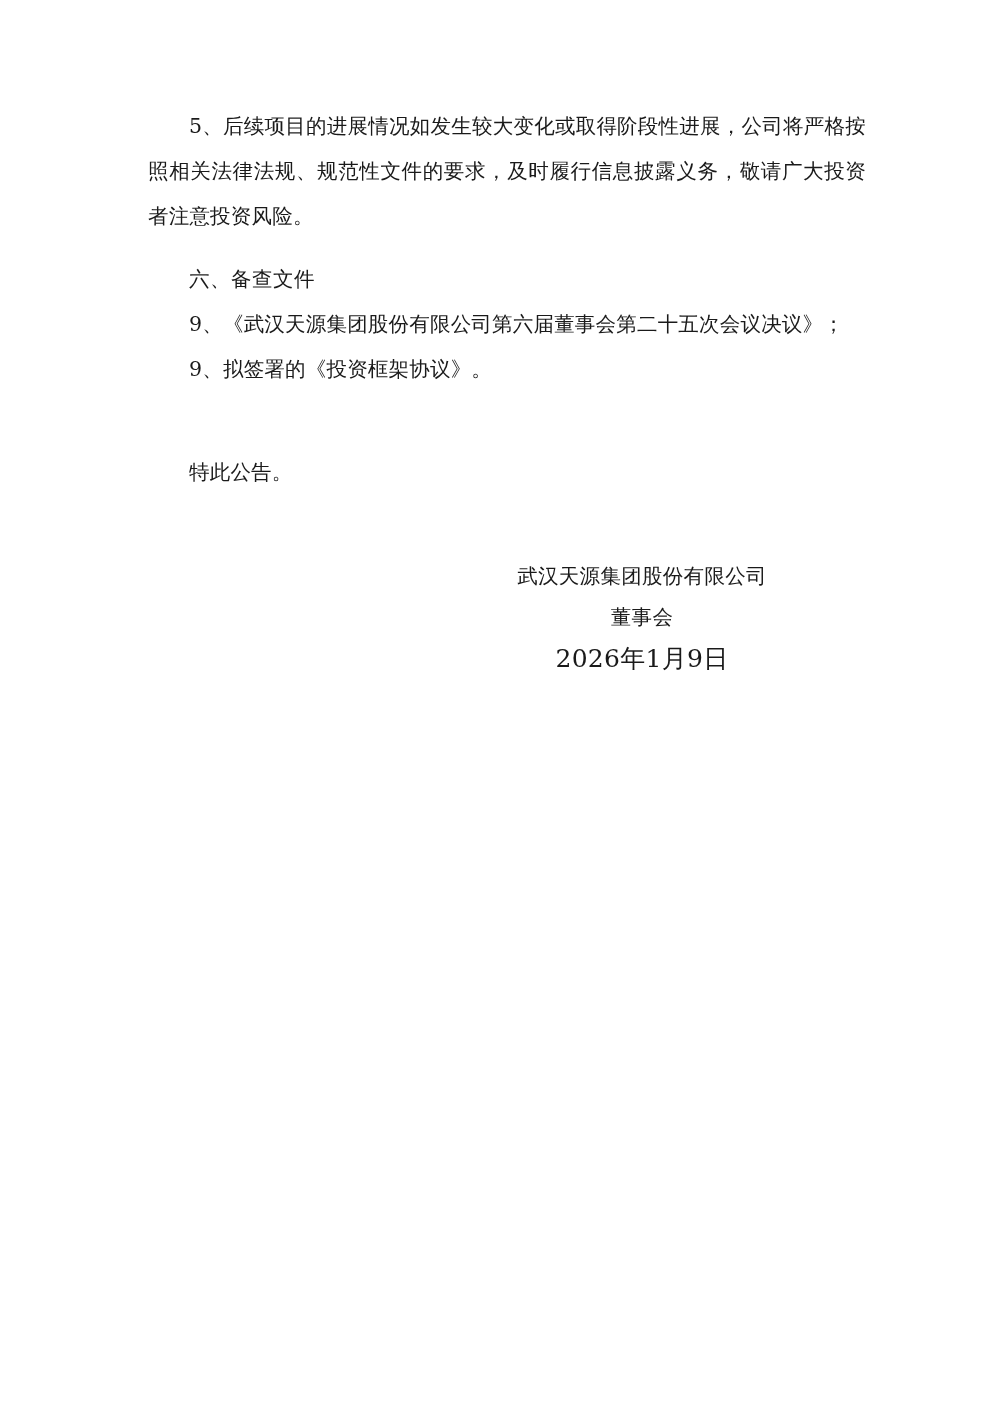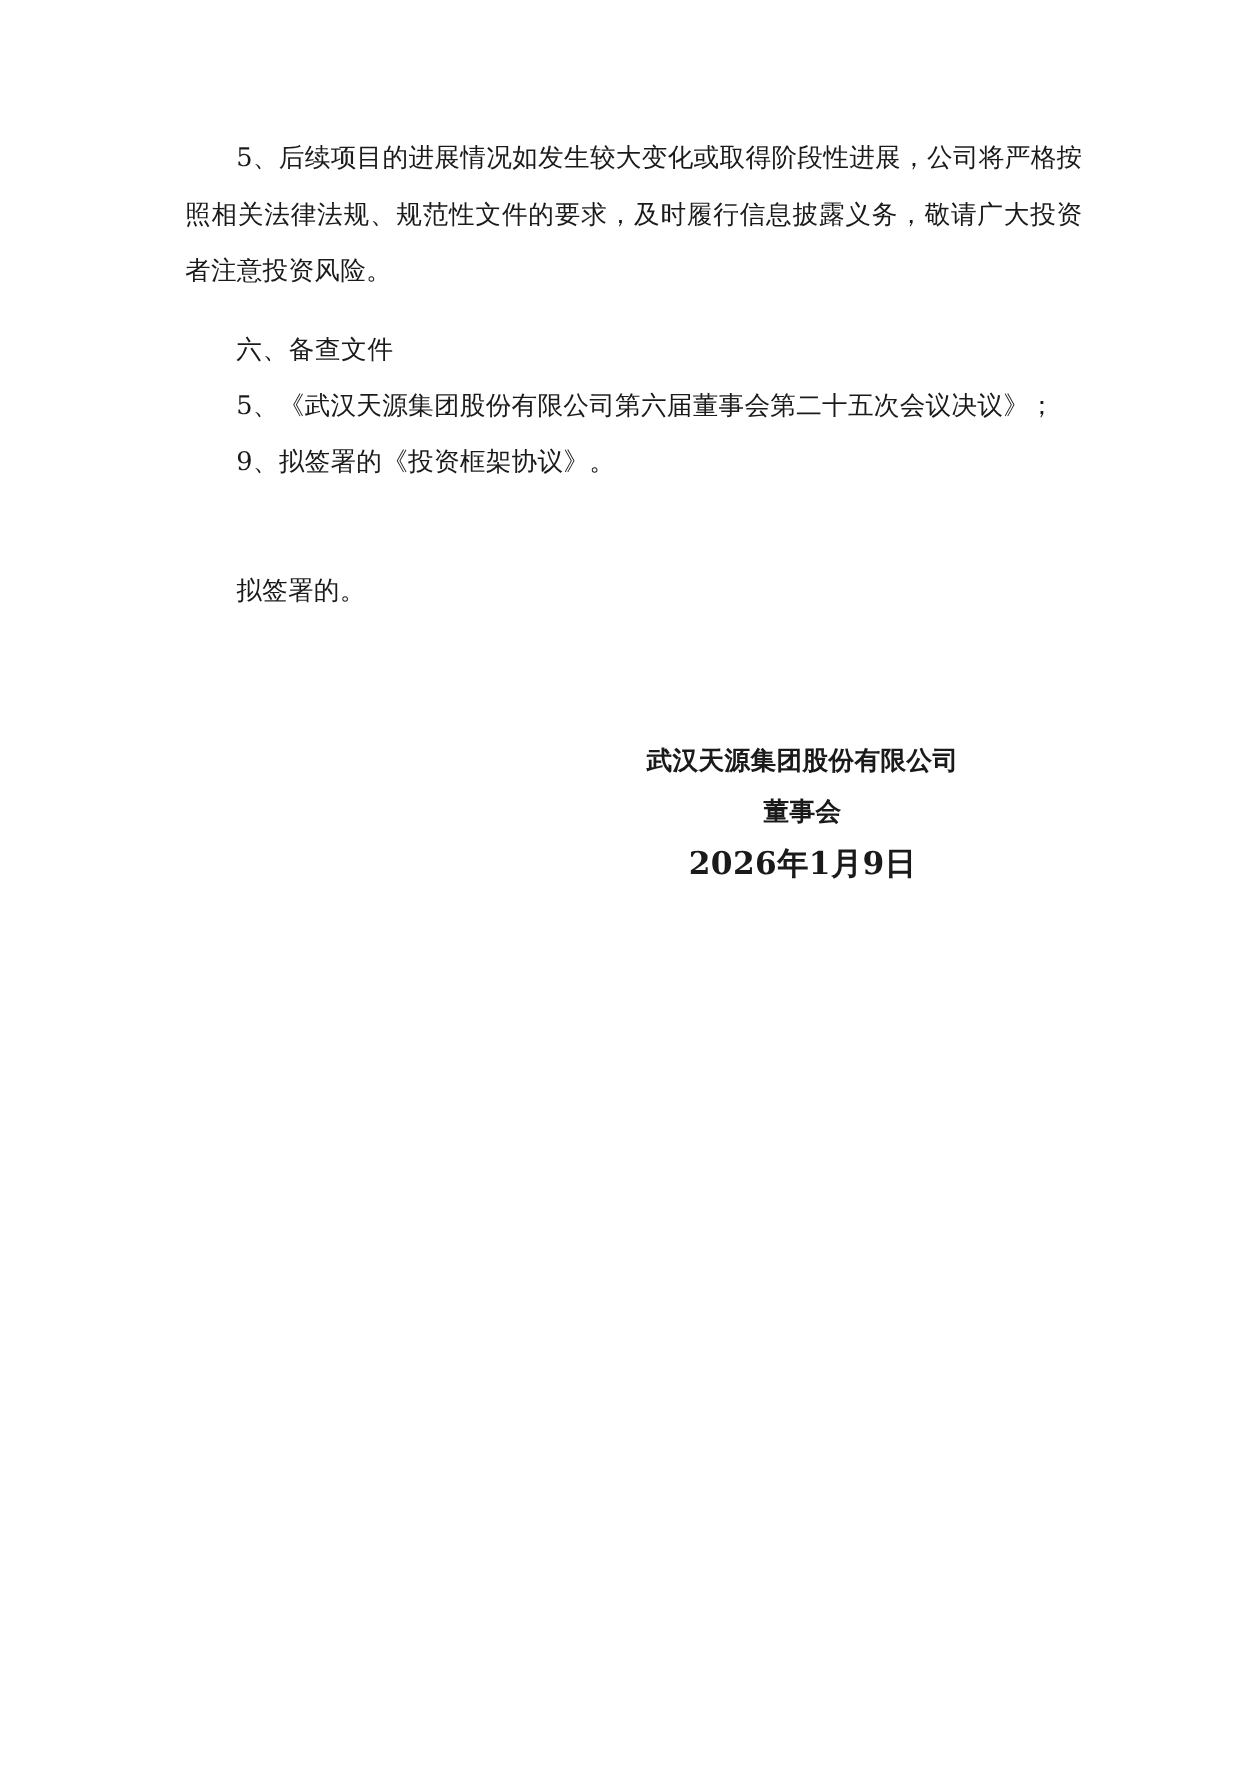--- a/index.html
+++ b/index.html
@@ -56,24 +56,23 @@
   .closing {
     font-size: 20.5px;
     line-height: 45px;
     text-indent: 2em;
     margin: 0;
     letter-spacing: 0.2px;
   }
   .signature {
     position: absolute;
     left: 148px;
-    top: 588px;
+    top: 556px;
     width: 718px;
     text-align: center;
-    font-weight: bold;
   }
   .sig-block {
     display: inline-block;
     text-align: center;
     margin-left: 270px;
   }
   .sig-line {
     font-size: 20.5px;
     line-height: 41px;
     white-space: nowrap;
@@ -90,27 +89,27 @@
 <body>
 
 <div class="page">
 
   <div class="content">
 
     <p class="para">5、后续项目的进展情况如发生较大变化或取得阶段性进展，公司将严格按照相关法律法规、规范性文件的要求，及时履行信息披露义务，敬请广大投资者注意投资风险。</p>
 
     <p class="section-heading">六、备查文件</p>
 
-    <p class="list-line">5、《武汉天源集团股份有限公司第六届董事会第二十五次会议决议》；</p>
+    <p class="list-line">9、《武汉天源集团股份有限公司第六届董事会第二十五次会议决议》；</p>
 
     <p class="list-line">9、拟签署的《投资框架协议》。</p>
 
     <div class="spacer-lg"></div>
 
-    <p class="closing">拟签署的。</p>
+    <p class="closing">特此公告。</p>
 
   </div>
 
   <div class="signature">
     <div class="sig-block">
       <div class="sig-line">武汉天源集团股份有限公司</div>
       <div class="sig-line">董事会</div>
       <div class="sig-date">2026年1月9日</div>
     </div>
   </div>

